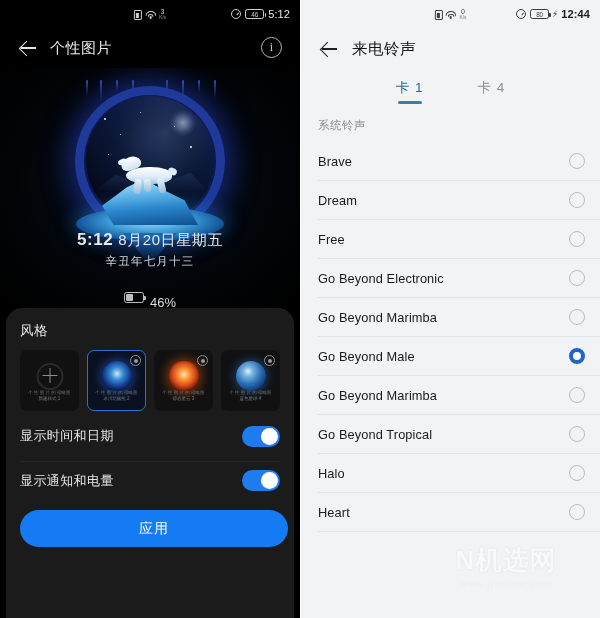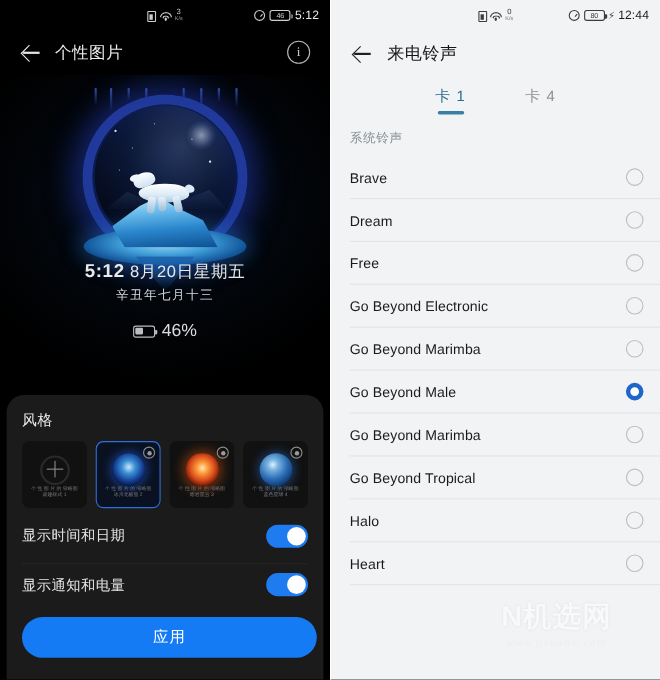--- a/index.html
+++ b/index.html
@@ -199,29 +199,29 @@
   }
   .lock-batt {
     width: 20px; height: 11px; border: 1.3px solid #bdbdbd; border-radius: 2.5px;
     position: relative; display: flex; align-items: center; padding: 1.3px;
   }
   .lock-batt::after {
     content: ""; position: absolute; right: -3px; top: 3px;
     width: 1.8px; height: 4px; background: #bdbdbd; border-radius: 0 1px 1px 0;
   }
   .lock-batt i { display: block; height: 100%; width: 46%; background: #bdbdbd; border-radius: 1px; }
-  .lock-batt-pct { font-size: 16px; color: #dcdcdc; }
+  .lock-batt-pct { font-size: 13px; color: #dcdcdc; margin-top: 10px; }
 
   
   .style-panel {
     position: absolute; left: 6px; right: 6px; bottom: 0;
     background: #1b1b1b;
     border-radius: 16px 16px 0 0;
     padding: 14px 14px 0;
-    height: 259px;
+    height: 310px;
   }
   .style-title { font-size: 13.5px; color: #eaeaea; letter-spacing: .6px; margin-bottom: 10px; }
   .thumbs { display: flex; gap: 8px; }
   .thumb {
     position: relative; width: 60px; height: 61px; border-radius: 7px;
     background: #111; overflow: hidden; cursor: pointer;
     border: 1.6px solid transparent;
   }
   .thumb.selected { border-color: #2f6fdc; background: #0a1120; }
   .t-add {
@@ -300,21 +300,21 @@
   .status-bar.light .ico-wifi i,
   .status-bar.light .ico-alarm,
   .status-bar.light .batt { border-color: #3c3c3c; }
   .status-bar.light .ico-sim::after,
   .status-bar.light .ico-wifi i:nth-child(3),
   .status-bar.light .ico-alarm::after,
   .status-bar.light .batt::after { background: #3c3c3c; }
   .status-bar.light .batt span,
   .status-bar.light .ico-net .n-num { color: #3c3c3c; }
   .status-bar.light .ico-net .n-unit { color: #7a7a7a; }
-  .status-bar.light .sb-time { color: #1d1d1d; }
+  .status-bar.light .sb-time { color: #1d1d1d; font-weight: bold; }
   .status-bar.light .bolt { color: #3c3c3c; }
 
   .r-header { height: 42px; display: flex; align-items: center; padding: 0 16px; }
   .back-arrow.dark::before { border-left-color: #1f1f1f; border-bottom-color: #1f1f1f; }
   .back-arrow.dark::after { background: #1f1f1f; }
   .r-title { font-size: 15.5px; color: #161616; margin-left: 13px; letter-spacing: .5px; }
 
   .tabs { display: flex; justify-content: center; gap: 54px; height: 42px; align-items: center; }
   .tab {
     font-size: 13.5px; color: #8b9094; position: relative;

